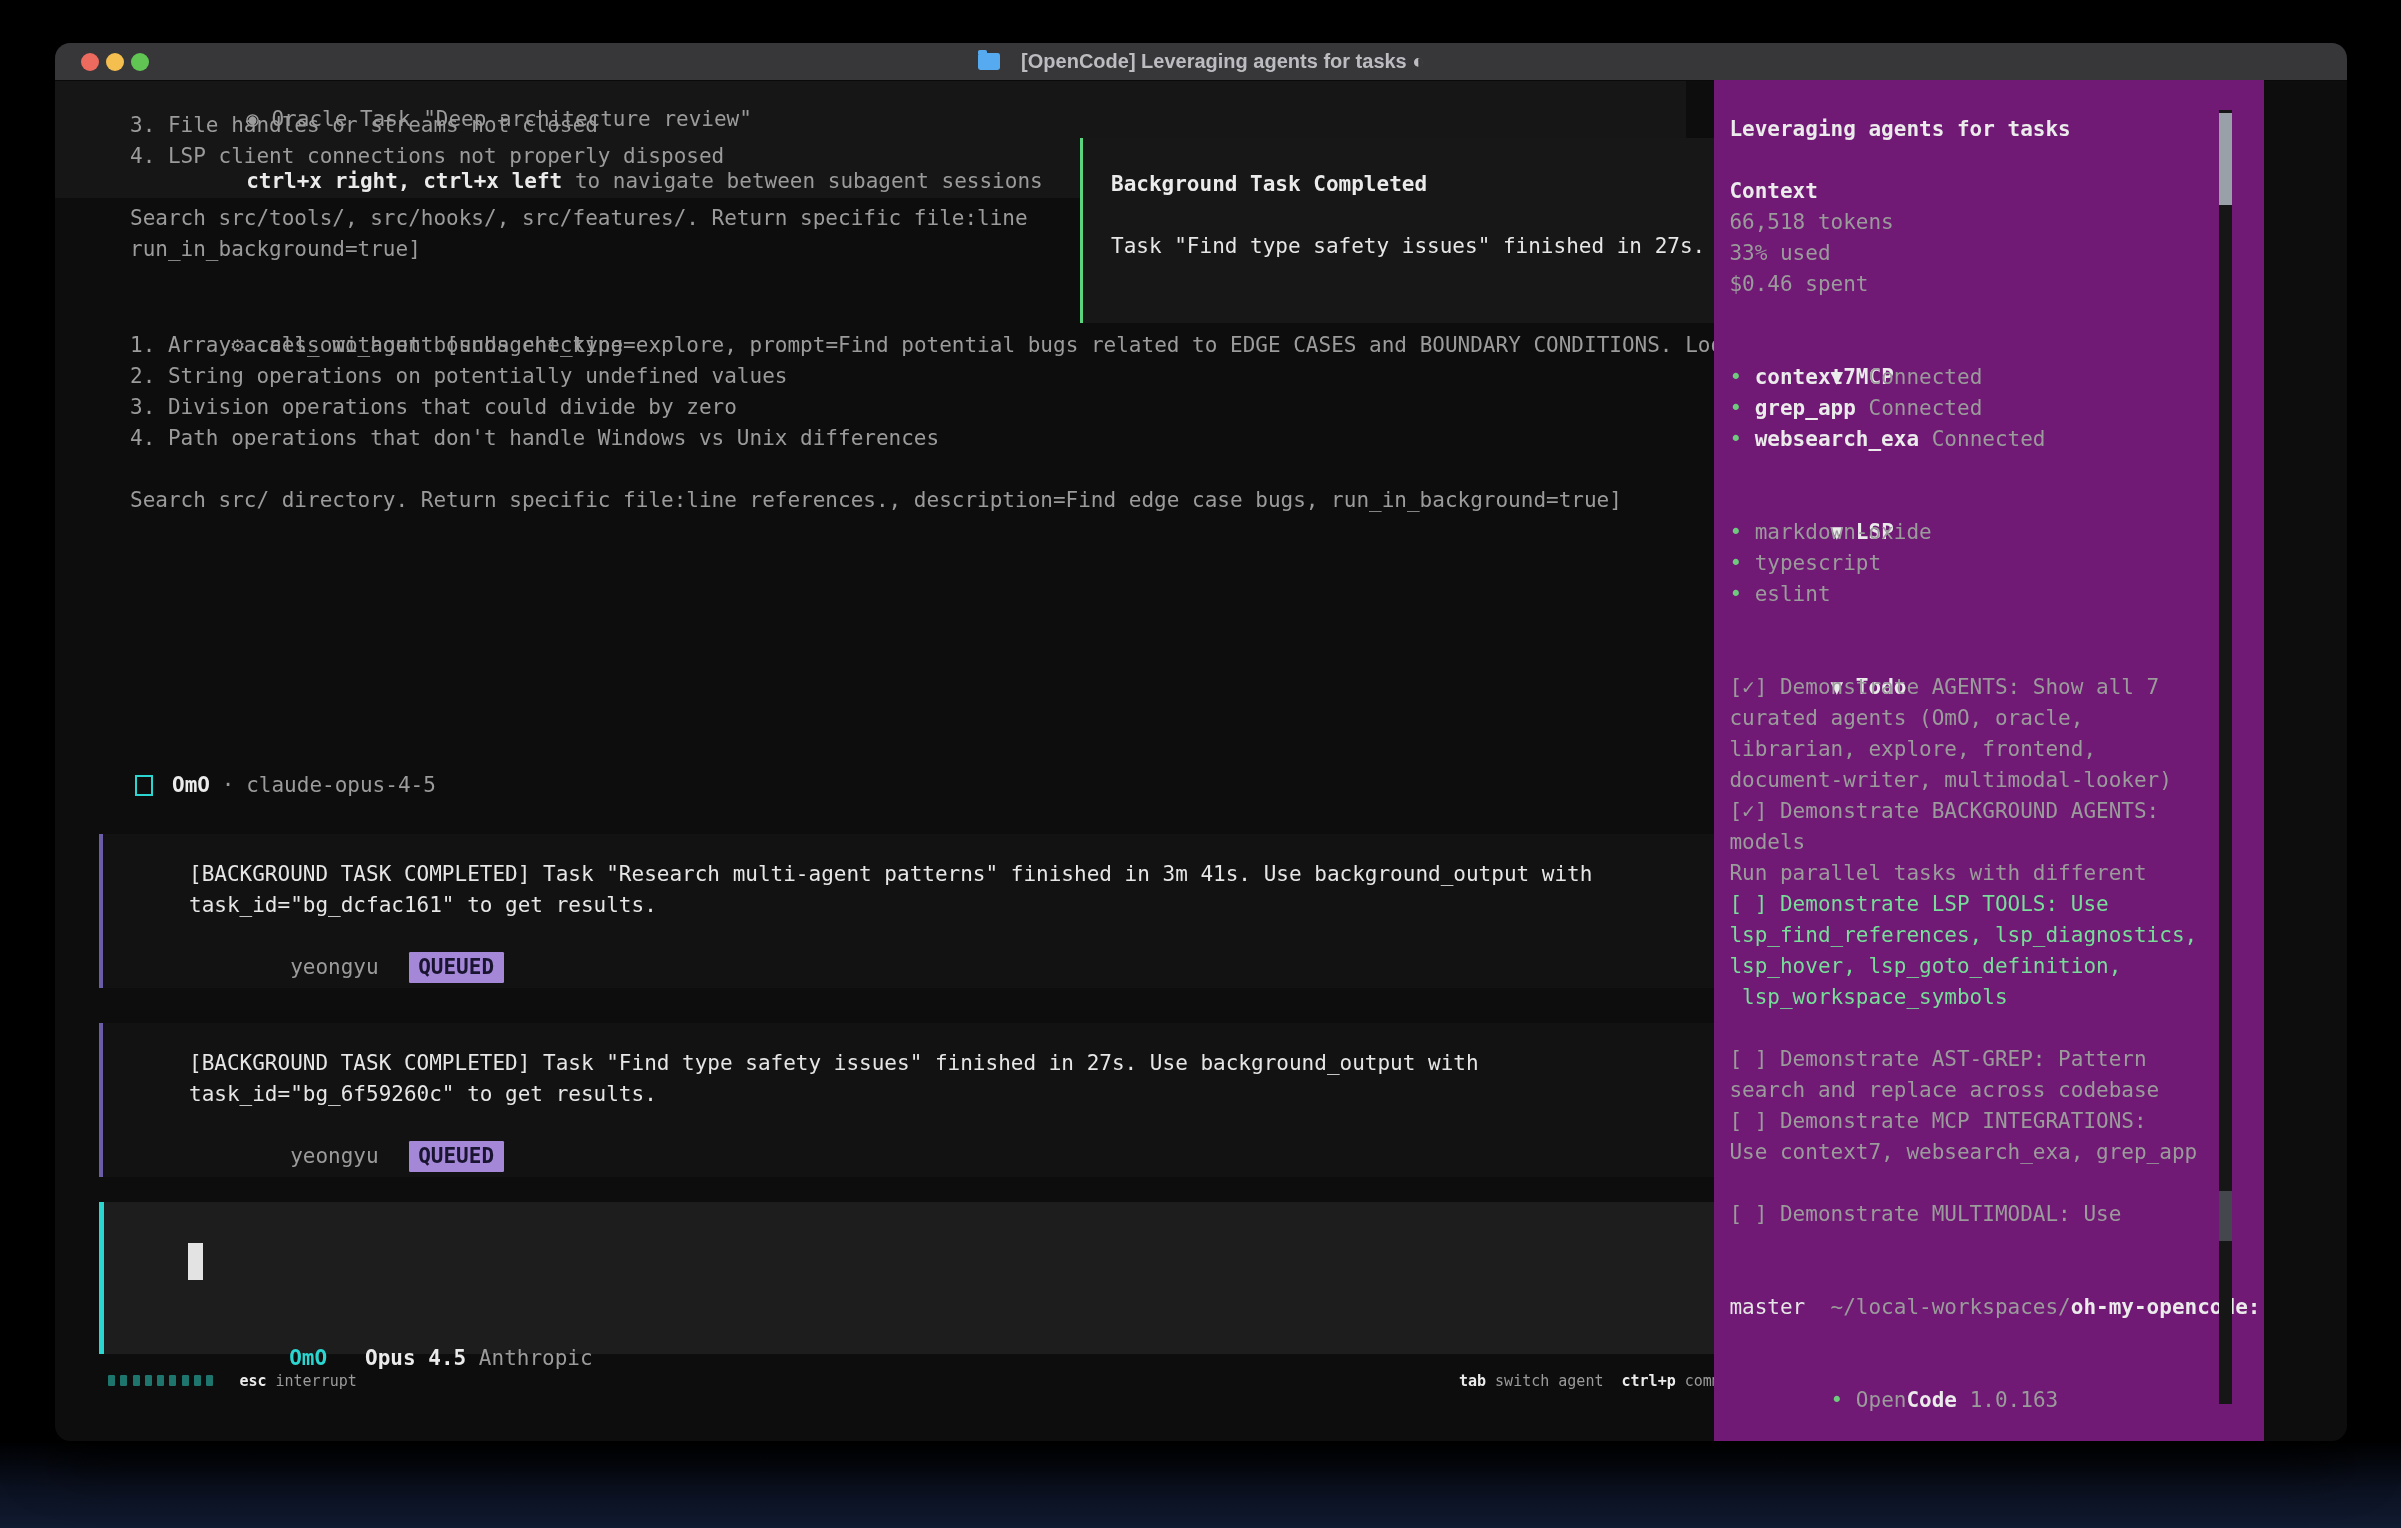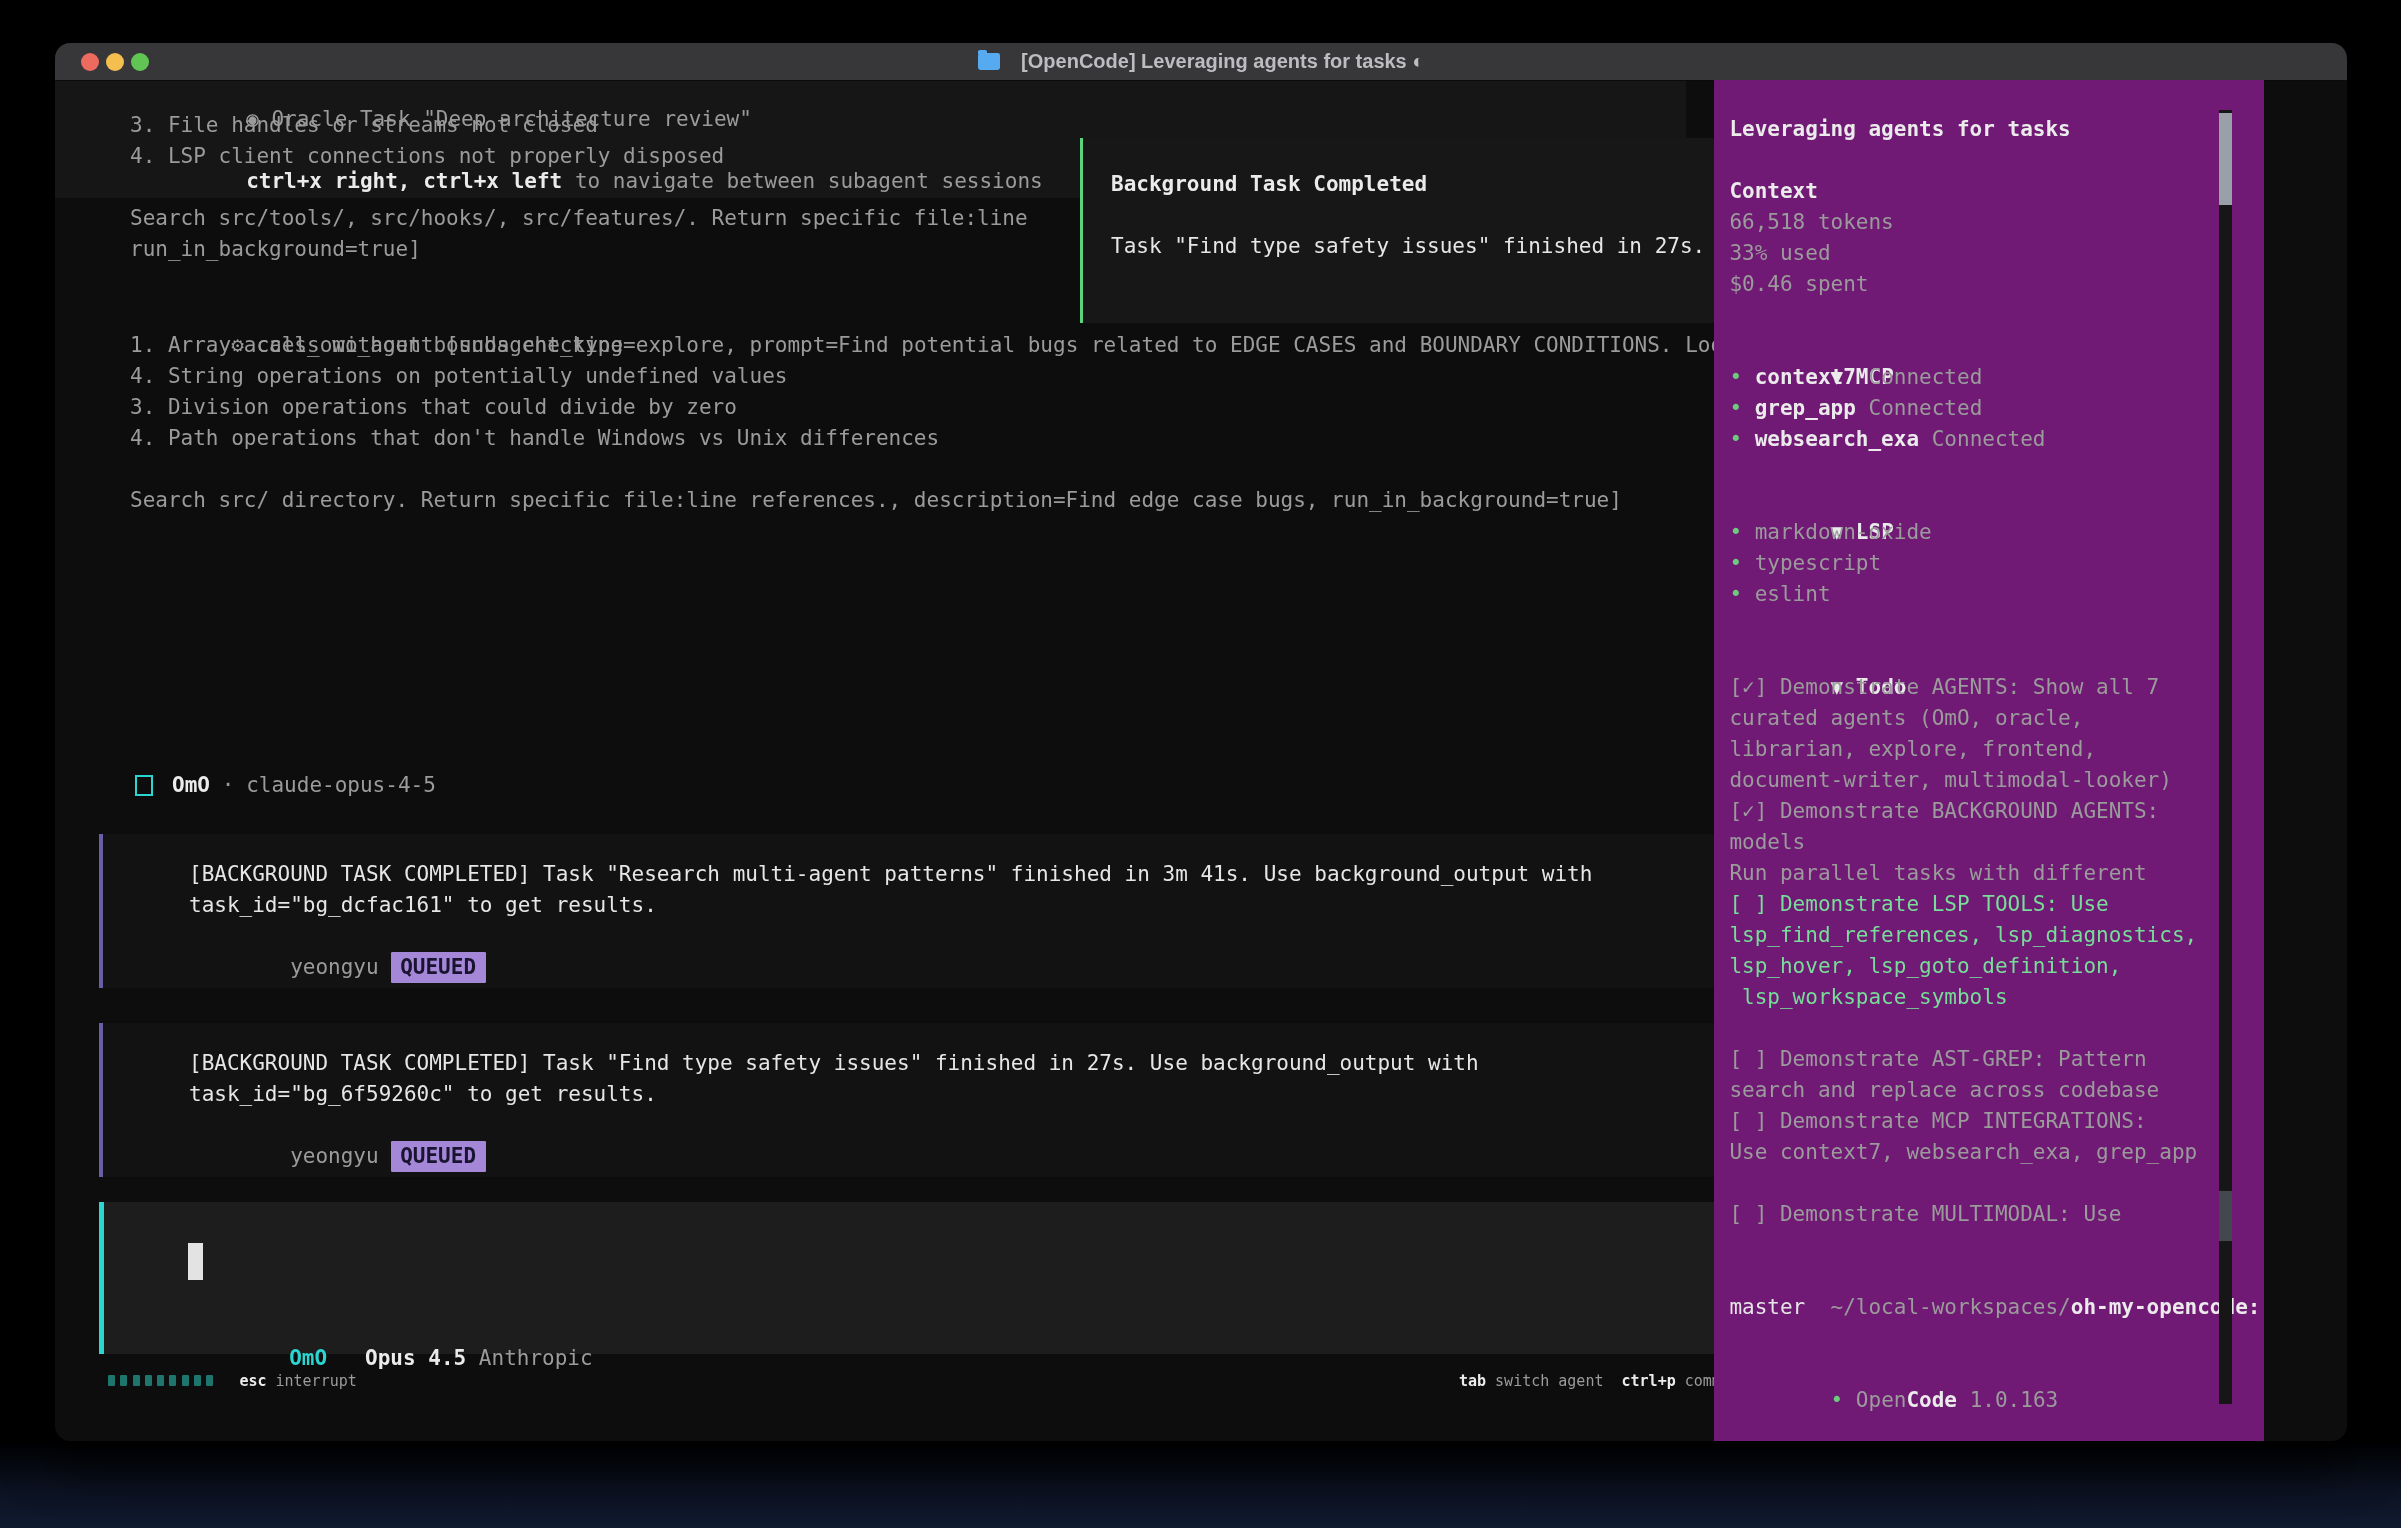--- a/index.html
+++ b/index.html
@@ -31,21 +31,21 @@
   .grn{color:#77dd98;}
   .cy{color:#2bd6d1;font-weight:bold;}
   
   .abs{position:absolute;}
   .notif{left:1025px;top:95px;width:670px;height:154px;background:#171717;
          border-left:3px solid #5ad47f;border-right:3px solid #5ad47f;padding:31px 0 0 28px;}
   .oracle{left:44px;top:539px;width:1631px;height:155px;background:#161616;padding:29.5px 0 0 90px;box-sizing:border-box;}
   .taskbox{left:44px;width:1631px;height:154px;background:#121212;border-left:4.7px solid #6c5da8;
            padding:25px 0 0 86px;box-sizing:border-box;}
   .badge{display:inline-block;background:#a587d7;color:#191430;font-weight:bold;
-         padding:0 9.5px;margin-left:12px;border-radius:1.2px;}
+         padding:0 9.5px;margin-left:30px;border-radius:1.2px;}
   .inputbox{left:44px;top:1159px;width:1657px;height:152px;background:#1d1d1d;
             border-left:5.9px solid #2bd6d1;box-sizing:border-box;}
   .cursor{position:absolute;left:84px;top:41px;width:15.4px;height:37px;background:#e3e3e3;}
   .input-footer{position:absolute;left:84px;top:110px;height:31px;line-height:31px;font-size:21px;white-space:pre;}
   .statusbar{position:absolute;left:53px;top:1322px;width:1649px;height:31px;
              display:flex;align-items:center;justify-content:space-between;
              font-size:15px;white-space:pre;}
   .sb-left,.sb-right{display:flex;align-items:center;}
   #spinner{display:flex;gap:5.3px;margin-right:26px;}
   #spinner span{width:7px;height:11.8px;border-radius:1.2px;background:#1d756e;}
@@ -93,21 +93,21 @@
       <div class="ln"></div>
       <div class="ln wt">Task "Find type safety issues" finished in 27s.</div>
     </div>
 
     <div class="abs" style="left:75px;top:256px;">
       <div class="ln g">
         <span>⚙</span><span> </span><span>call_omo_agent [subagent_type=explore, prompt=Find potential bugs related to EDGE CASES and BOUNDARY CONDITIONS. Look for</span>
       </div>
       <div id="agent-lines">
           <div class="ln g">1. Array access without bounds checking</div>
-          <div class="ln g">4. String operations on potentially undefined values</div>
+          <div class="ln g">2. String operations on potentially undefined values</div>
           <div class="ln g">3. Division operations that could divide by zero</div>
           <div class="ln g">4. Path operations that don't handle Windows vs Unix differences</div>
           <div class="ln g"></div>
           <div class="ln g">Search src/ directory. Return specific file:line references., description=Find edge case bugs, run_in_background=true]</div>
         </div>
     </div>
 
     <div class="oracle">
       <div class="ln g">
         <span>◉</span><span> </span><span>Oracle Task "Deep architecture review"</span>

